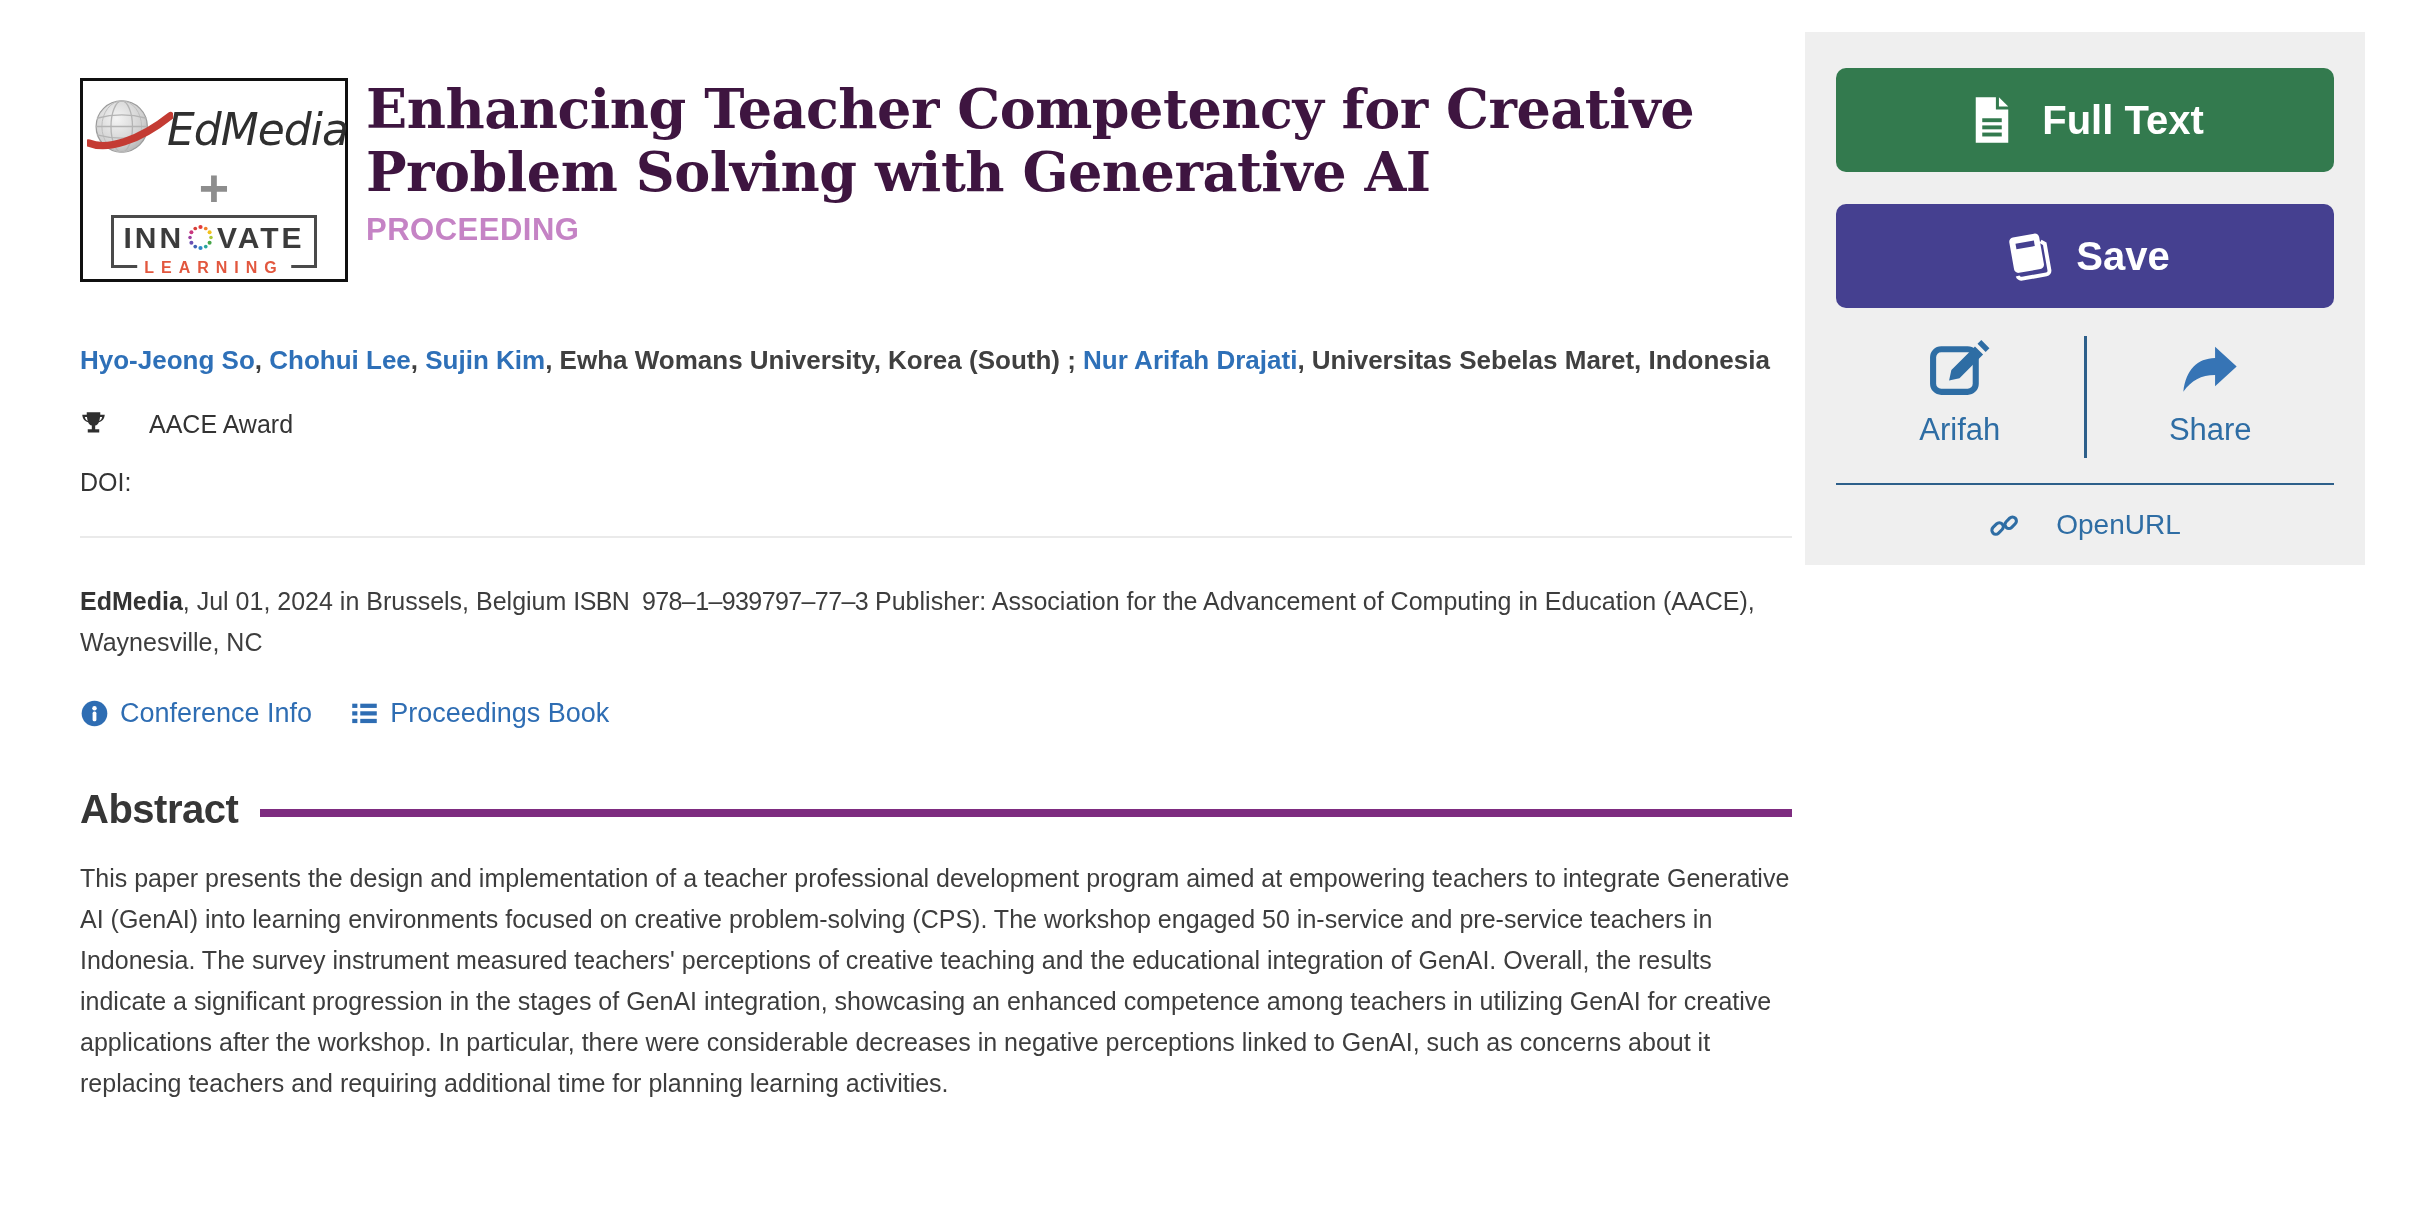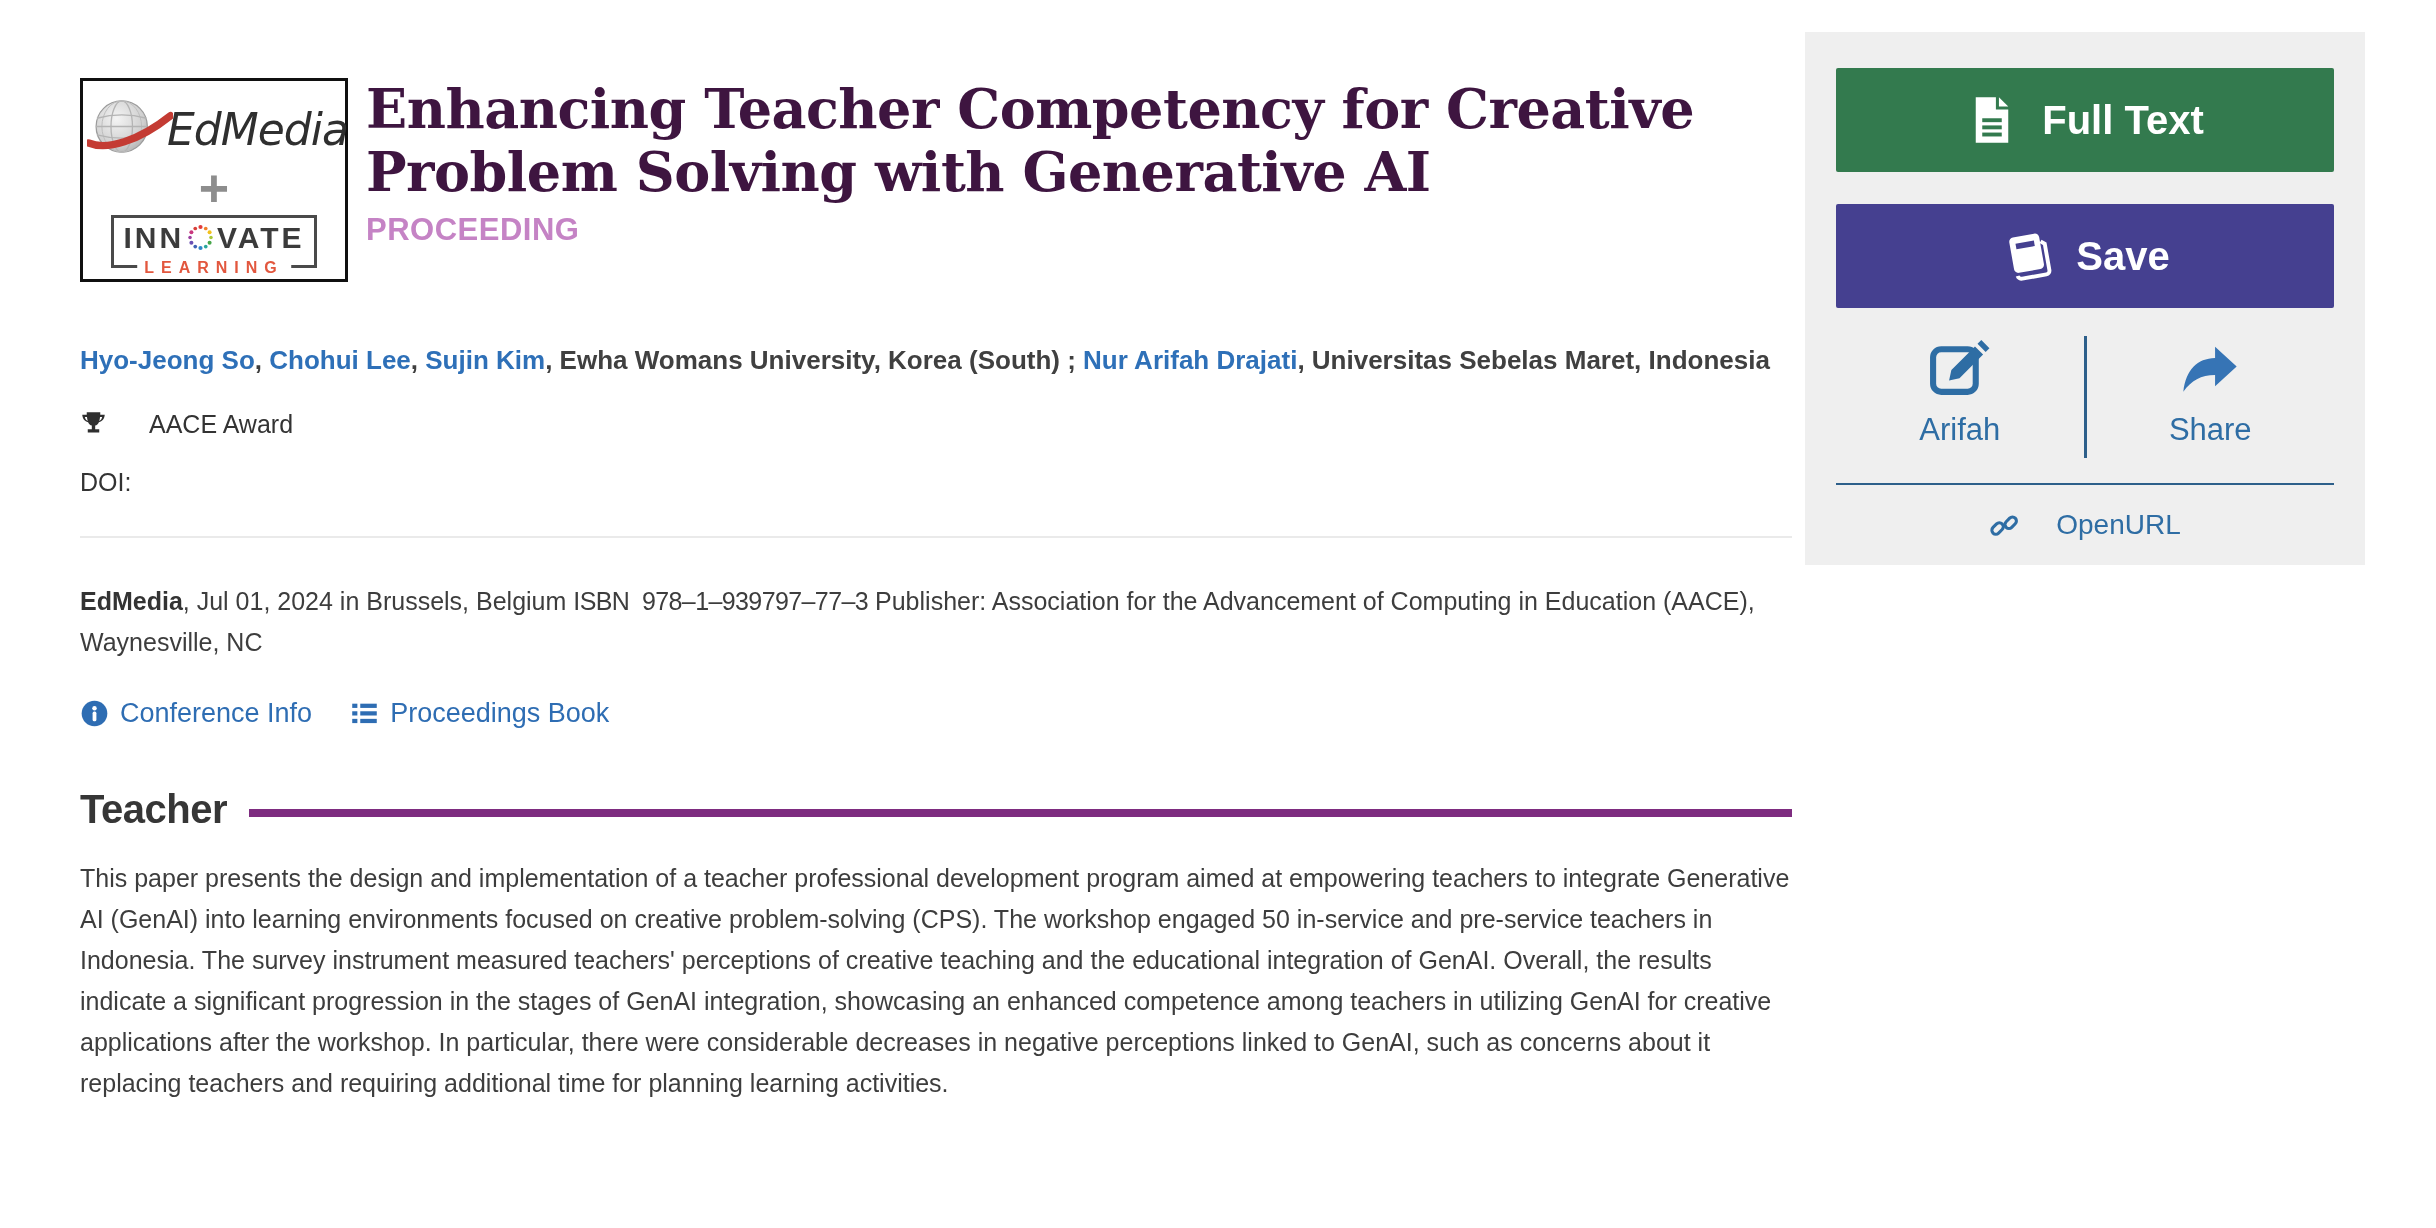--- a/index.html
+++ b/index.html
@@ -54,21 +54,21 @@
 
   .abstract-head { margin-top:58px; display:flex; align-items:center; width:1712px; }
   .abstract-head h2 { font-size:40px; font-weight:bold; color:#363636; letter-spacing:-0.5px; }
   .purple-rule { flex:1; height:8px; background:#7e2c80; margin-left:22px; margin-top:6px; }
 
   .abstract-text { margin-top:26px; font-size:25px; line-height:41px; color:#3d3d3d; width:1712px; }
 
   
   .sidebar { position:absolute; left:1805px; top:32px; width:560px; height:533px;
              background:#efefef; padding:36px 31px 0 31px; }
-  .side-btn { width:100%; height:104px; border:none; border-radius:2px; display:flex;
+  .side-btn { width:100%; height:104px; border:none; border-radius:10px; display:flex;
               align-items:center; justify-content:center; gap:24px; color:#fff;
               font-family:"Liberation Sans", sans-serif; font-size:40px; font-weight:bold; cursor:pointer; }
   .btn-green { background:#337a4e; }
   .btn-indigo { background:#454090; margin-top:32px; }
   .side-btn svg { width:52px; height:52px; }
 
   .actions { margin-top:28px; display:flex; align-items:stretch; }
   .action { flex:1; display:flex; flex-direction:column; align-items:center; cursor:pointer; text-decoration:none; }
   .action svg { width:66px; height:66px; }
   .action .action-label { margin-top:10px; font-size:31px; color:#2e6da4; }
@@ -172,21 +172,21 @@
               <rect x="9.2" y="11" width="14.8" height="3.8"></rect>
             <rect x="2" y="17.8" width="4.6" height="3.8"></rect>
               <rect x="9.2" y="17.8" width="14.8" height="3.8"></rect>
           </g>
         </svg>
         <span>Proceedings Book</span>
       </a>
     </div>
 
     <div class="abstract-head">
-      <h2>Teacher</h2>
+      <h2>Abstract</h2>
       <div class="purple-rule"></div>
     </div>
 
     <p class="abstract-text">This paper presents the design and implementation of a teacher professional development program aimed at empowering teachers to integrate Generative AI (GenAI) into learning environments focused on creative problem-solving (CPS). The workshop engaged 50 in-service and pre-service teachers in Indonesia. The survey instrument measured teachers' perceptions of creative teaching and the educational integration of GenAI. Overall, the results indicate a significant progression in the stages of GenAI integration, showcasing an enhanced competence among teachers in utilizing GenAI for creative applications after the workshop. In particular, there were considerable decreases in negative perceptions linked to GenAI, such as concerns about it replacing teachers and requiring additional time for planning learning activities.</p>
 
   </div>
 
   <aside class="sidebar">
 
     <button class="side-btn btn-green">

